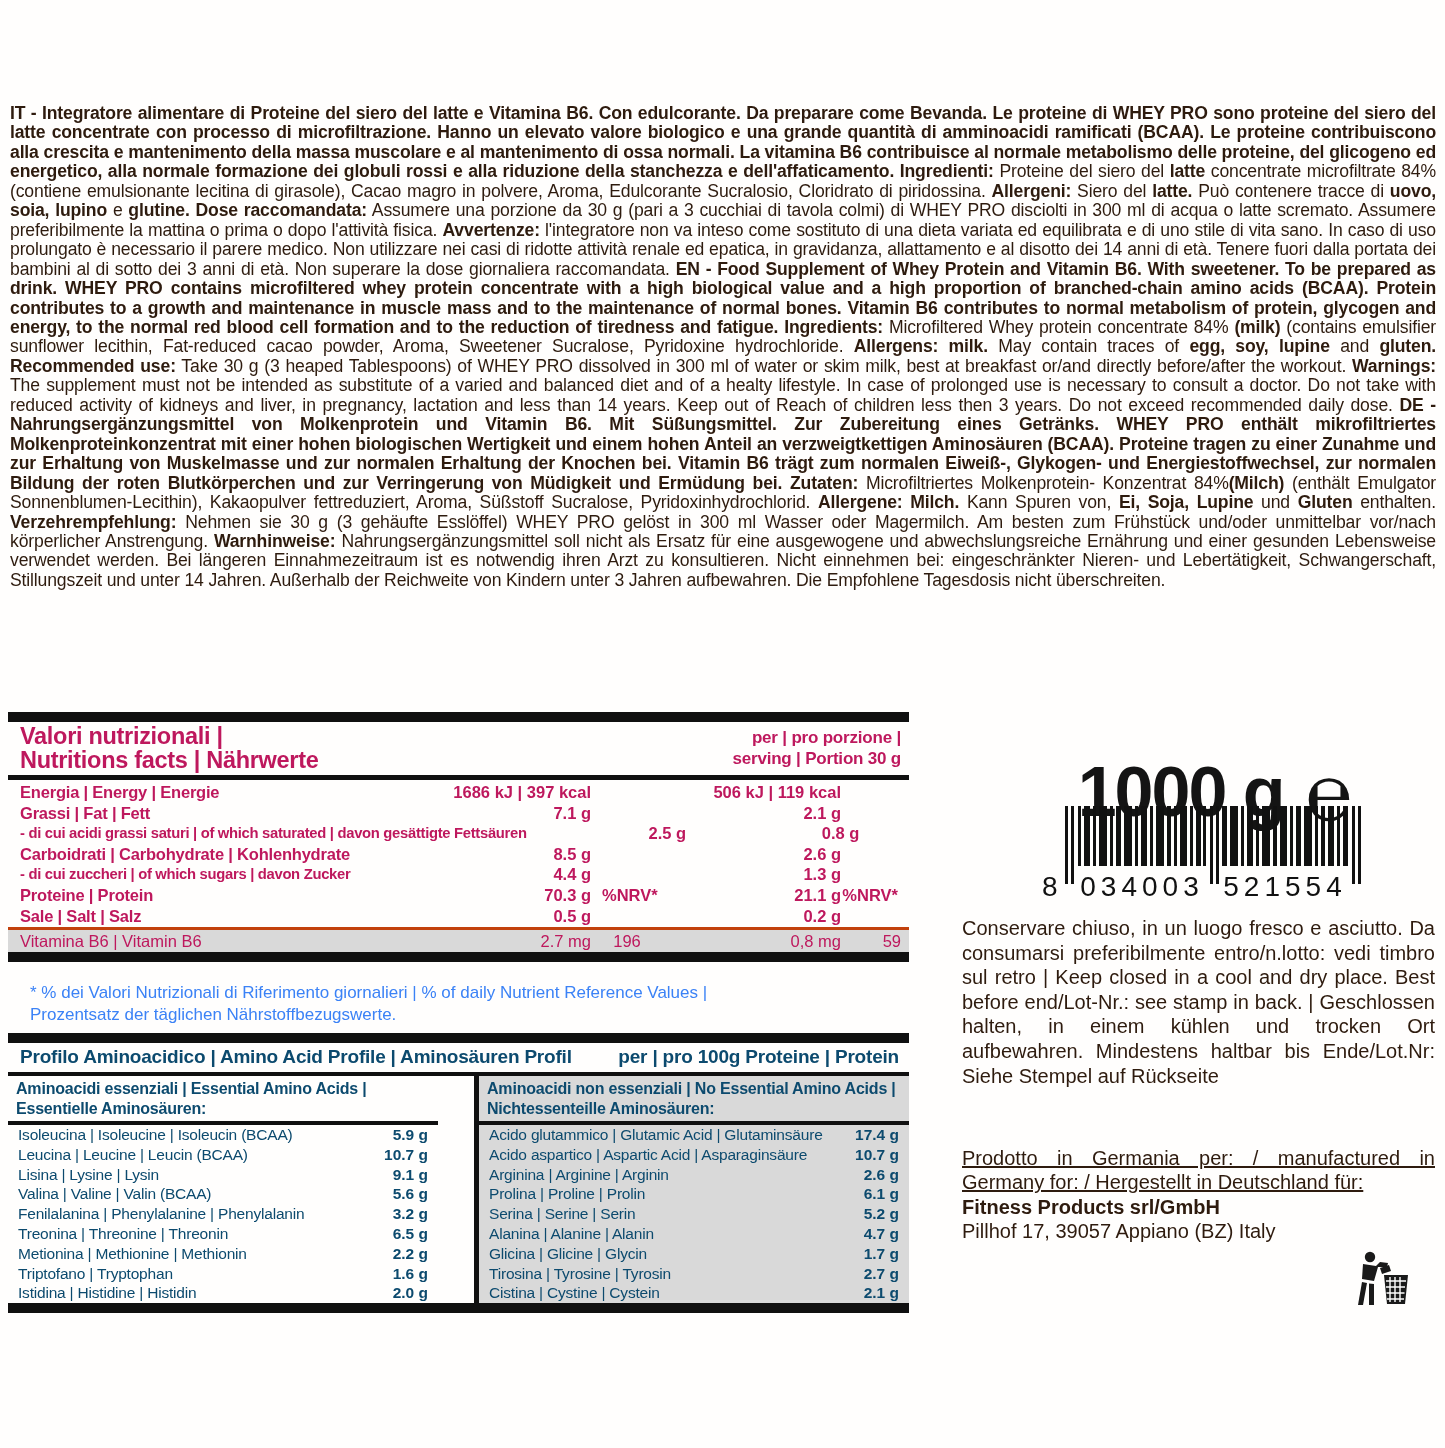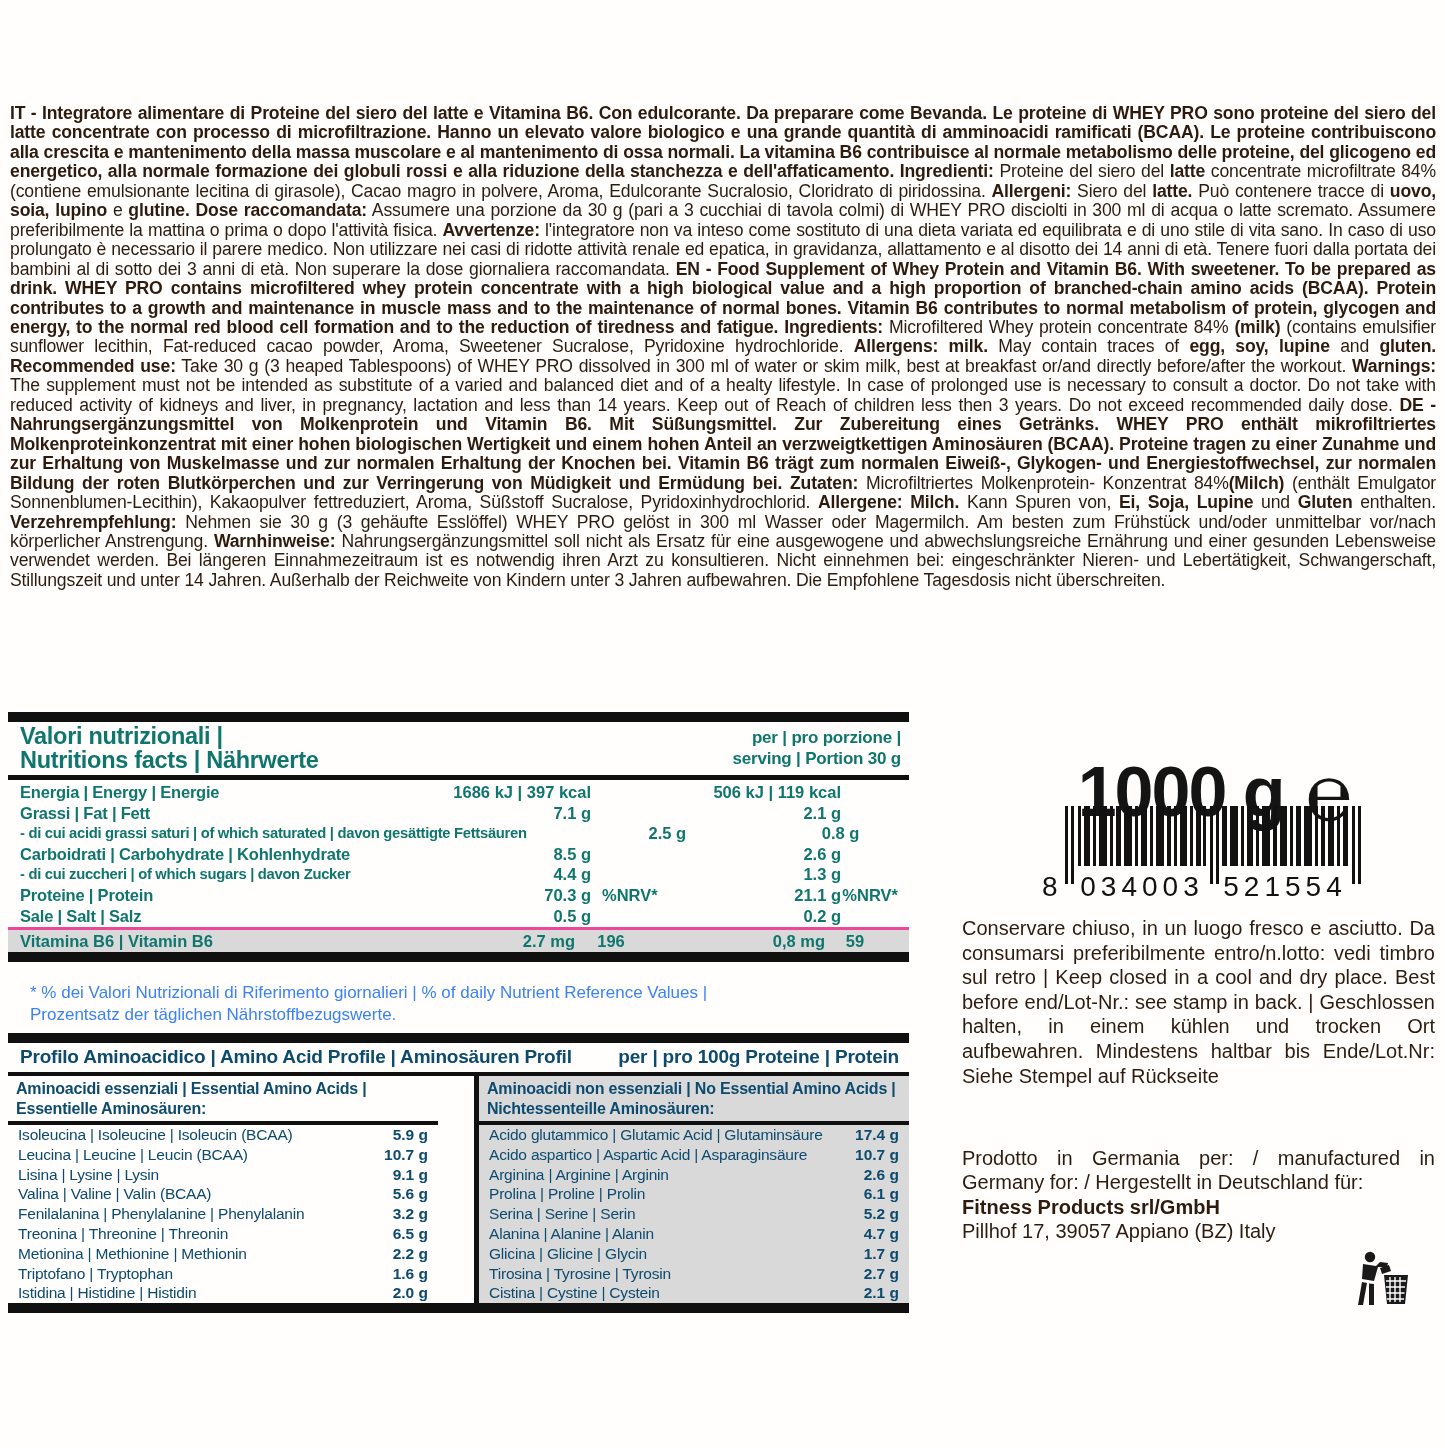--- a/index.html
+++ b/index.html
@@ -5,40 +5,40 @@
   html,body{margin:0;padding:0;background:#fff;}
   .page{position:relative;width:1445px;height:1448px;background:#fffefd;overflow:hidden;
         font-family:"Liberation Sans", sans-serif;color:#2c1a0e;}
   
   .intro{position:absolute;left:10px;top:104px;width:1426px;margin:0;
          font-size:17.6px;line-height:19.45px;text-align:justify;letter-spacing:-0.15px;color:#2e1b0e;}
   .seg-b{font-weight:bold;}
   
   .hbar{height:10px;background:#101010;}
   
-  .nutri{position:absolute;left:8px;top:712px;width:901px;color:#0f766e;}
+  .nutri{position:absolute;left:8px;top:712px;width:901px;color:#be185d;}
   .nhead{display:flex;align-items:flex-start;padding:2px 8px 3px 12px;border-bottom:5px solid #101010;}
   .ntitle{flex:1;font-weight:bold;font-size:23.5px;line-height:24px;letter-spacing:-0.3px;}
   .ncolh{font-weight:bold;font-size:17px;line-height:21px;text-align:right;padding-top:3px;letter-spacing:-0.2px;}
   .ncolh.c1{width:250px;}
   .ncolh.c2{width:246px;}
   .nbody{position:relative;padding:2px 0 1px 0;}
   .nrow{display:flex;align-items:center;height:20.6px;line-height:20.6px;padding:0 8px 0 12px;
         font-weight:bold;font-size:16.5px;white-space:nowrap;}
   .nrow .nlabel{flex:1;overflow:visible;letter-spacing:-0.2px;}
   .nrow.sub .nlabel{font-size:14.8px;letter-spacing:-0.3px;}
   .c100{width:230px;text-align:right;}
   .cn1{width:72px;text-align:center;}
   .cserv{width:178px;text-align:right;}
-  .cn2{width:60px;text-align:center;}
+  .cn2{width:60px;text-align:right;}
   .nrv{position:absolute;font-weight:bold;font-size:16.5px;}
   .nrv-a{left:594px;top:106px;}
   .nrv-b{right:11px;top:106px;}
-  .vitrow{display:flex;align-items:center;height:22px;line-height:22px;padding:0 24px 0 12px;
-          font-weight:bold;font-size:16.5px;background:#d9d9d9;border-top:3px solid #ec4899;white-space:nowrap;}
+  .vitrow{display:flex;align-items:center;height:22px;line-height:22px;padding:0 8px 0 12px;
+          font-weight:normal;font-size:16.5px;background:#d9d9d9;border-top:3px solid #c2410c;white-space:nowrap;}
   .vitrow .nlabel{flex:1;}
   
   .footnote{position:absolute;left:14px;top:966px;margin:16px;font-size:17px;line-height:22px;color:#3b82f6;}
   
   .amino{position:absolute;left:8px;top:1033px;width:901px;color:#0c4a6e;}
   .atitle{display:flex;justify-content:space-between;padding:3px 10px 4px 12px;
           font-weight:bold;font-size:19px;line-height:22px;border-bottom:4px solid #101010;letter-spacing:-0.2px;}
   .acols{display:flex;gap:36px;}
   .acol{width:448px;}
   .acol.rightcol{background:#d9d9d9;border-left:5px solid #101010;}
@@ -52,21 +52,21 @@
   
   .weight-row{position:absolute;left:1040px;top:744px;width:350px;display:flex;
               justify-content:center;align-items:baseline;gap:22px;color:#141414;}
   .weight{font-weight:bold;font-size:70px;letter-spacing:-2px;}
   .esign{font-size:78px;font-weight:400;position:relative;top:4px;}
   .barcode{position:absolute;left:1040px;top:806px;width:325px;height:96px;}
   .storage{position:absolute;left:962px;top:916px;width:473px;margin:0;
            font-size:20px;line-height:24.6px;text-align:justify;color:#2e1b0e;}
   .mfr{position:absolute;left:962px;top:1146px;width:473px;font-size:20px;line-height:24.4px;color:#2e1b0e;}
   .mfr p{margin:0;}
-  .mfr .mfr-line1{text-align:justify;}
+  .mfr .mfr-line1{text-align:justify;text-decoration:underline;}
   .mfr .mfr-name{font-weight:bold;}
   .tidyman{position:absolute;left:1350px;top:1250px;}
 </style>
 </head>
 <body>
 
 <div class="page">
 
   <p class="intro"><span class="seg-b">IT - Integratore alimentare di Proteine del siero del latte e Vitamina B6. Con edulcorante. Da preparare come Bevanda. Le proteine di WHEY PRO sono proteine del siero del latte concentrate con processo di microfiltrazione. Hanno un elevato valore biologico e una grande quantità di amminoacidi ramificati (BCAA). Le proteine contribuiscono alla crescita e mantenimento della massa muscolare e al mantenimento di ossa normali. La vitamina B6 contribuisce al normale metabolismo delle proteine, del glicogeno ed energetico, alla normale formazione dei globuli rossi e alla riduzione della stanchezza e dell'affaticamento. </span><span class="seg-b">Ingredienti:</span><span> Proteine del siero del </span><span class="seg-b">latte</span><span> concentrate microfiltrate 84%(contiene emulsionante lecitina di girasole), Cacao magro in polvere, Aroma, Edulcorante Sucralosio, Cloridrato di piridossina. </span><span class="seg-b">Allergeni:</span><span> Siero del </span><span class="seg-b">latte.</span><span> Può contenere tracce di </span><span class="seg-b">uovo, soia, lupino</span><span> e </span><span class="seg-b">glutine. Dose raccomandata:</span><span> Assumere una porzione da 30 g (pari a 3 cucchiai di tavola colmi) di WHEY PRO disciolti in 300 ml di acqua o latte scremato. Assumere preferibilmente la mattina o prima o dopo l'attività fisica. </span><span class="seg-b">Avvertenze:</span><span> l'integratore non va inteso come sostituto di una dieta variata ed equilibrata e di uno stile di vita sano. In caso di uso prolungato è necessario il parere medico. Non utilizzare nei casi di ridotte attività renale ed epatica, in gravidanza, allattamento e al disotto dei 14 anni di età. Tenere fuori dalla portata dei bambini al di sotto dei 3 anni di età. Non superare la dose giornaliera raccomandata.  </span><span class="seg-b">EN - Food Supplement of Whey Protein and Vitamin B6. With sweetener. To be prepared as drink. WHEY PRO contains microfiltered whey protein concentrate with a high biological value and a high proportion of branched-chain amino acids (BCAA). Protein contributes to a growth and maintenance in muscle mass and to the maintenance of normal bones. Vitamin B6 contributes to normal metabolism of protein, glycogen and energy, to the normal red blood cell formation and to the reduction of tiredness and fatigue. Ingredients:</span><span> Microfiltered Whey protein concentrate 84% </span><span class="seg-b">(milk)</span><span> (contains emulsifier sunflower lecithin, Fat-reduced cacao powder, Aroma, Sweetener Sucralose, Pyridoxine hydrochloride. </span><span class="seg-b">Allergens: milk.</span><span> May contain traces of </span><span class="seg-b">egg, soy, lupine</span><span> and </span><span class="seg-b">gluten. Recommended use:</span><span> Take 30 g (3 heaped Tablespoons) of WHEY PRO dissolved in 300 ml of water or skim milk, best at breakfast or/and directly before/after the workout. </span><span class="seg-b">Warnings:</span><span> The supplement must not be intended as substitute of a varied and balanced diet and of a healty lifestyle. In case of prolonged use is necessary to consult a doctor. Do not take with reduced activity of kidneys and liver, in pregnancy, lactation and less than 14 years. Keep out of Reach of children less then 3 years. Do not exceed recommended daily dose.  </span><span class="seg-b">DE - Nahrungsergänzungsmittel von Molkenprotein und Vitamin B6. Mit Süßungsmittel. Zur Zubereitung eines Getränks. WHEY PRO enthält mikrofiltriertes Molkenproteinkonzentrat mit einer hohen biologischen Wertigkeit und einem hohen Anteil an verzweigtkettigen Aminosäuren (BCAA). Proteine tragen zu einer Zunahme und zur Erhaltung von Muskelmasse und zur normalen Erhaltung der Knochen bei. Vitamin B6 trägt zum normalen Eiweiß-, Glykogen- und Energiestoffwechsel, zur normalen Bildung der roten Blutkörperchen und zur Verringerung von Müdigkeit und Ermüdung bei. Zutaten:</span><span> Microfiltriertes Molkenprotein- Konzentrat 84%</span><span class="seg-b">(Milch)</span><span> (enthält Emulgator Sonnenblumen-Lecithin), Kakaopulver fettreduziert, Aroma, Süßstoff Sucralose, Pyridoxinhydrochlorid. </span><span class="seg-b">Allergene: Milch.</span><span> Kann Spuren von, </span><span class="seg-b">Ei, Soja, Lupine</span><span> und </span><span class="seg-b">Gluten</span><span> enthalten. </span><span class="seg-b">Verzehrempfehlung:</span><span> Nehmen sie 30 g (3 gehäufte Esslöffel) WHEY PRO gelöst in 300 ml Wasser oder Magermilch. Am besten zum Frühstück und/oder unmittelbar vor/nach körperlicher Anstrengung. </span><span class="seg-b">Warnhinweise:</span><span> Nahrungsergänzungsmittel soll nicht als Ersatz für eine ausgewogene und abwechslungsreiche Ernährung und einer gesunden Lebensweise verwendet werden. Bei längeren Einnahmezeitraum ist es notwendig ihren Arzt zu konsultieren. Nicht einnehmen bei: eingeschränkter Nieren- und Lebertätigkeit, Schwangerschaft, Stillungszeit und unter 14 Jahren. Außerhalb der Reichweite von Kindern unter 3 Jahren aufbewahren. Die Empfohlene Tagesdosis nicht überschreiten.</span></p>
 

